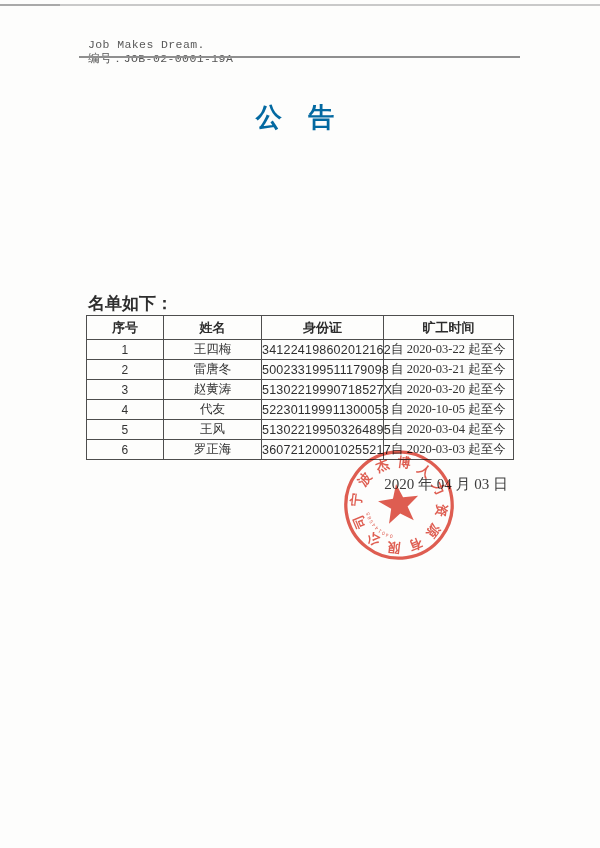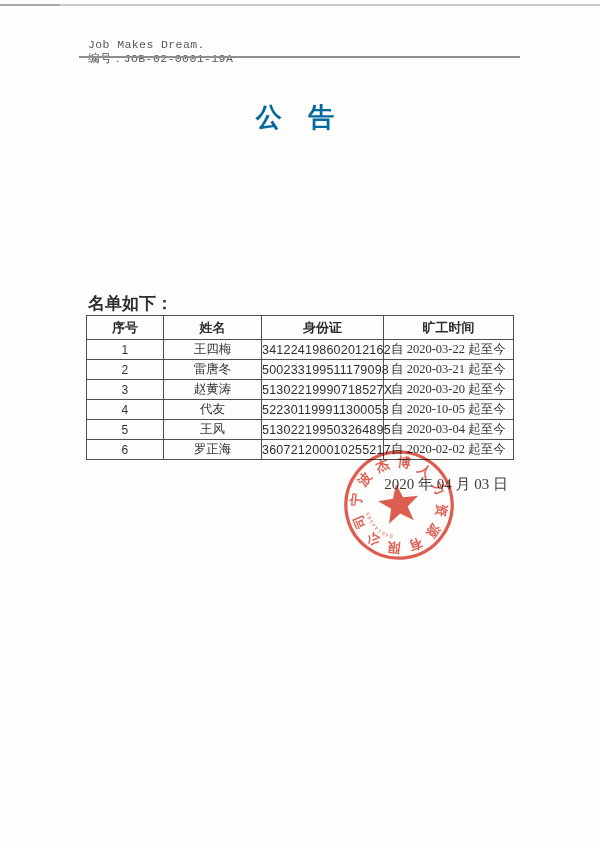--- a/index.html
+++ b/index.html
@@ -161,21 +161,21 @@
         <tr>
           <td class="c0">5</td>
           <td class="c1">王风</td>
           <td class="c2">513022199503264895</td>
           <td class="c3">自 2020-03-04 起至今</td>
         </tr>
         <tr>
           <td class="c0">6</td>
           <td class="c1">罗正海</td>
           <td class="c2">360721200010255217</td>
-          <td class="c3">自 2020-02-02 起至今</td>
+          <td class="c3">自 2020-03-03 起至今</td>
         </tr>
       </tbody>
   </table>
 
   <div class="signature">
     <div class="sig-date">2020 年 04 月 03 日</div>
   </div>
 
   <svg class="seal" viewBox="0 0 120 120">
     <g id="seal-group" transform="rotate(-8 60 60)">

